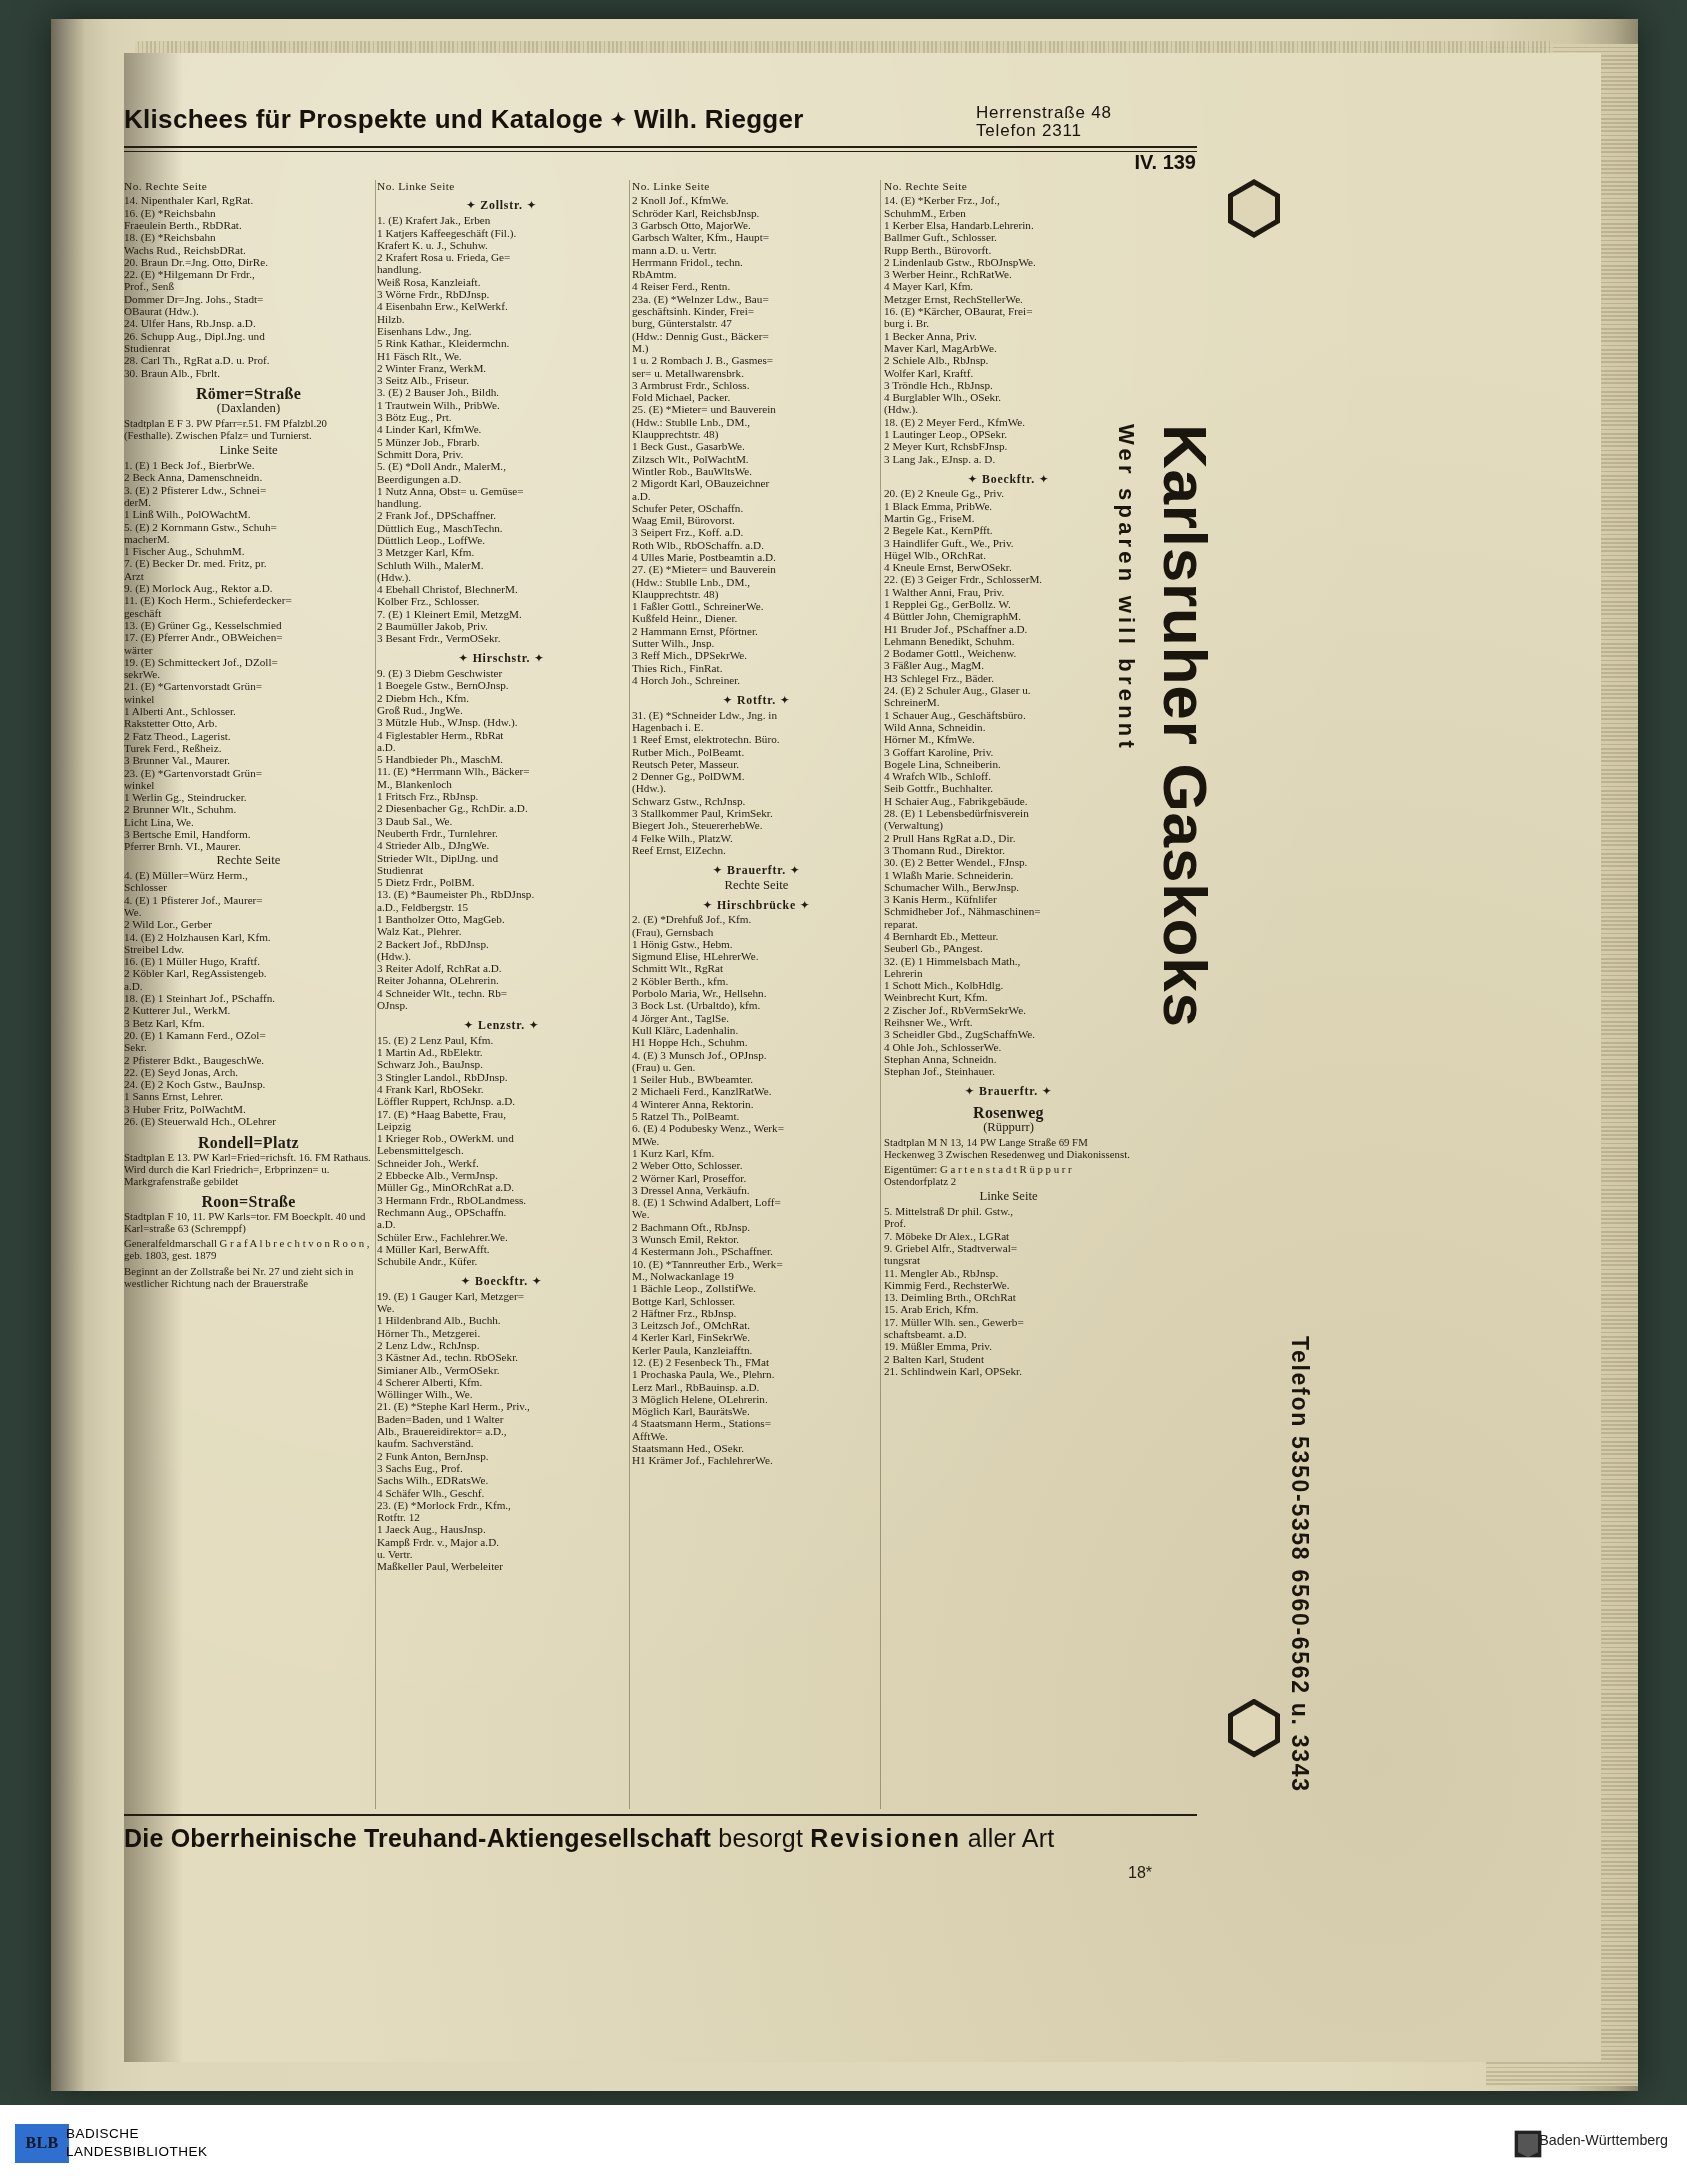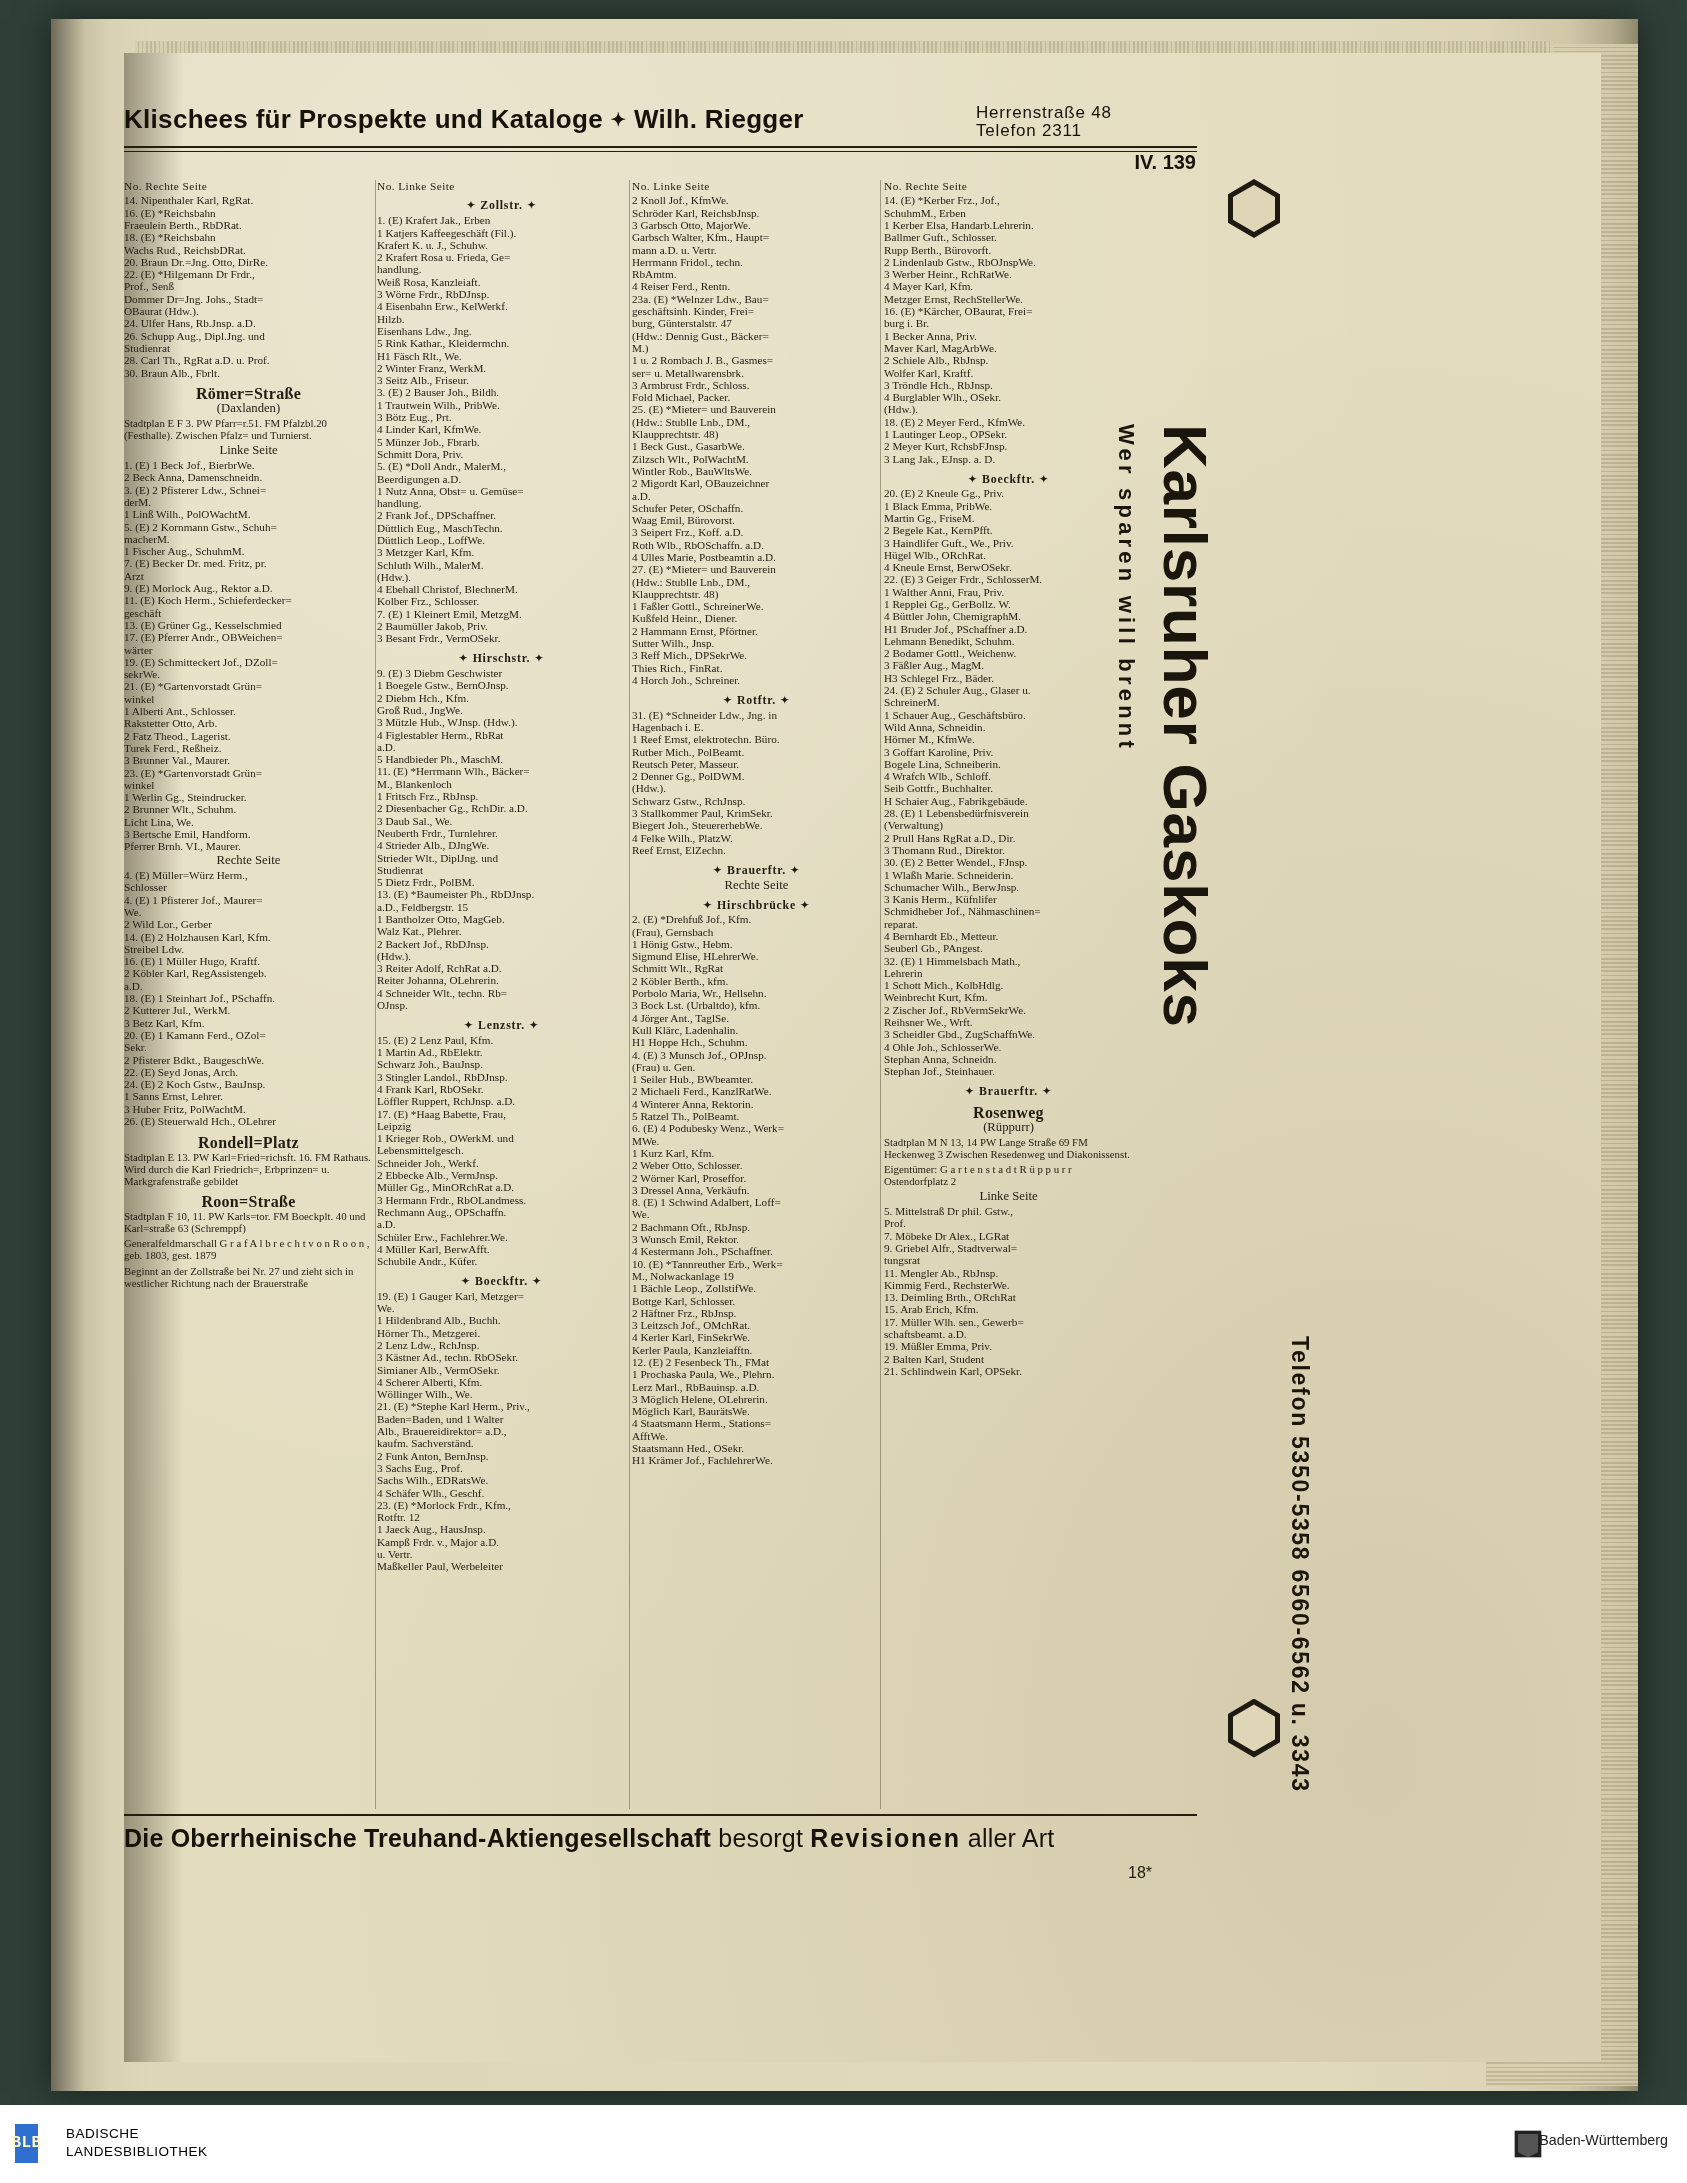--- a/index.html
+++ b/index.html
@@ -72,22 +72,22 @@
 
   .footrule{position:absolute;left:0;top:1744px;width:1073px;height:2.5px;background:#241d12;}
   .footad{position:absolute;left:0;top:1754px;width:1073px;font-family:"Liberation Sans",sans-serif;
           color:#17130c;font-size:25px;font-weight:bold;letter-spacing:0.2px;}
   .footad .norm{font-weight:normal;font-size:25px;}
   .footad .rev{font-size:25px;letter-spacing:1.7px;}
   .footnum{position:absolute;left:1004px;top:1794px;font-family:"Liberation Sans",sans-serif;font-size:16px;}
 
   
   .viewerbar{position:absolute;left:0;bottom:0;width:1688px;height:78px;background:#fff;}
-  .blb{position:absolute;left:15px;top:18.6px;width:23px;height:39px;background:#2f6fd0;
-       color:#fef9c3;font-family:Liberation Mono, monospace;font-weight:bold;font-size:16px;
+  .blb{position:absolute;left:15px;top:18.6px;width:54px;height:39px;background:#2f6fd0;
+       color:#0f172a;font-family:Liberation Serif, serif;font-weight:bold;font-size:16px;
        display:flex;align-items:center;justify-content:center;letter-spacing:0.4px;}
   .blbtext{position:absolute;left:66px;top:20px;font-family:"Liberation Sans",sans-serif;
        font-size:13.5px;line-height:17.7px;color:#000000;letter-spacing:0.5px;}
   .bw{position:absolute;right:20px;top:27px;font-family:"Liberation Sans",sans-serif;font-size:14.3px;color:#222;}
   .bwlogo{position:absolute;right:145px;top:22px;width:30px;height:34px;}
 </style>
 </head>
 <body>
 
 <div class="page-wrap">

